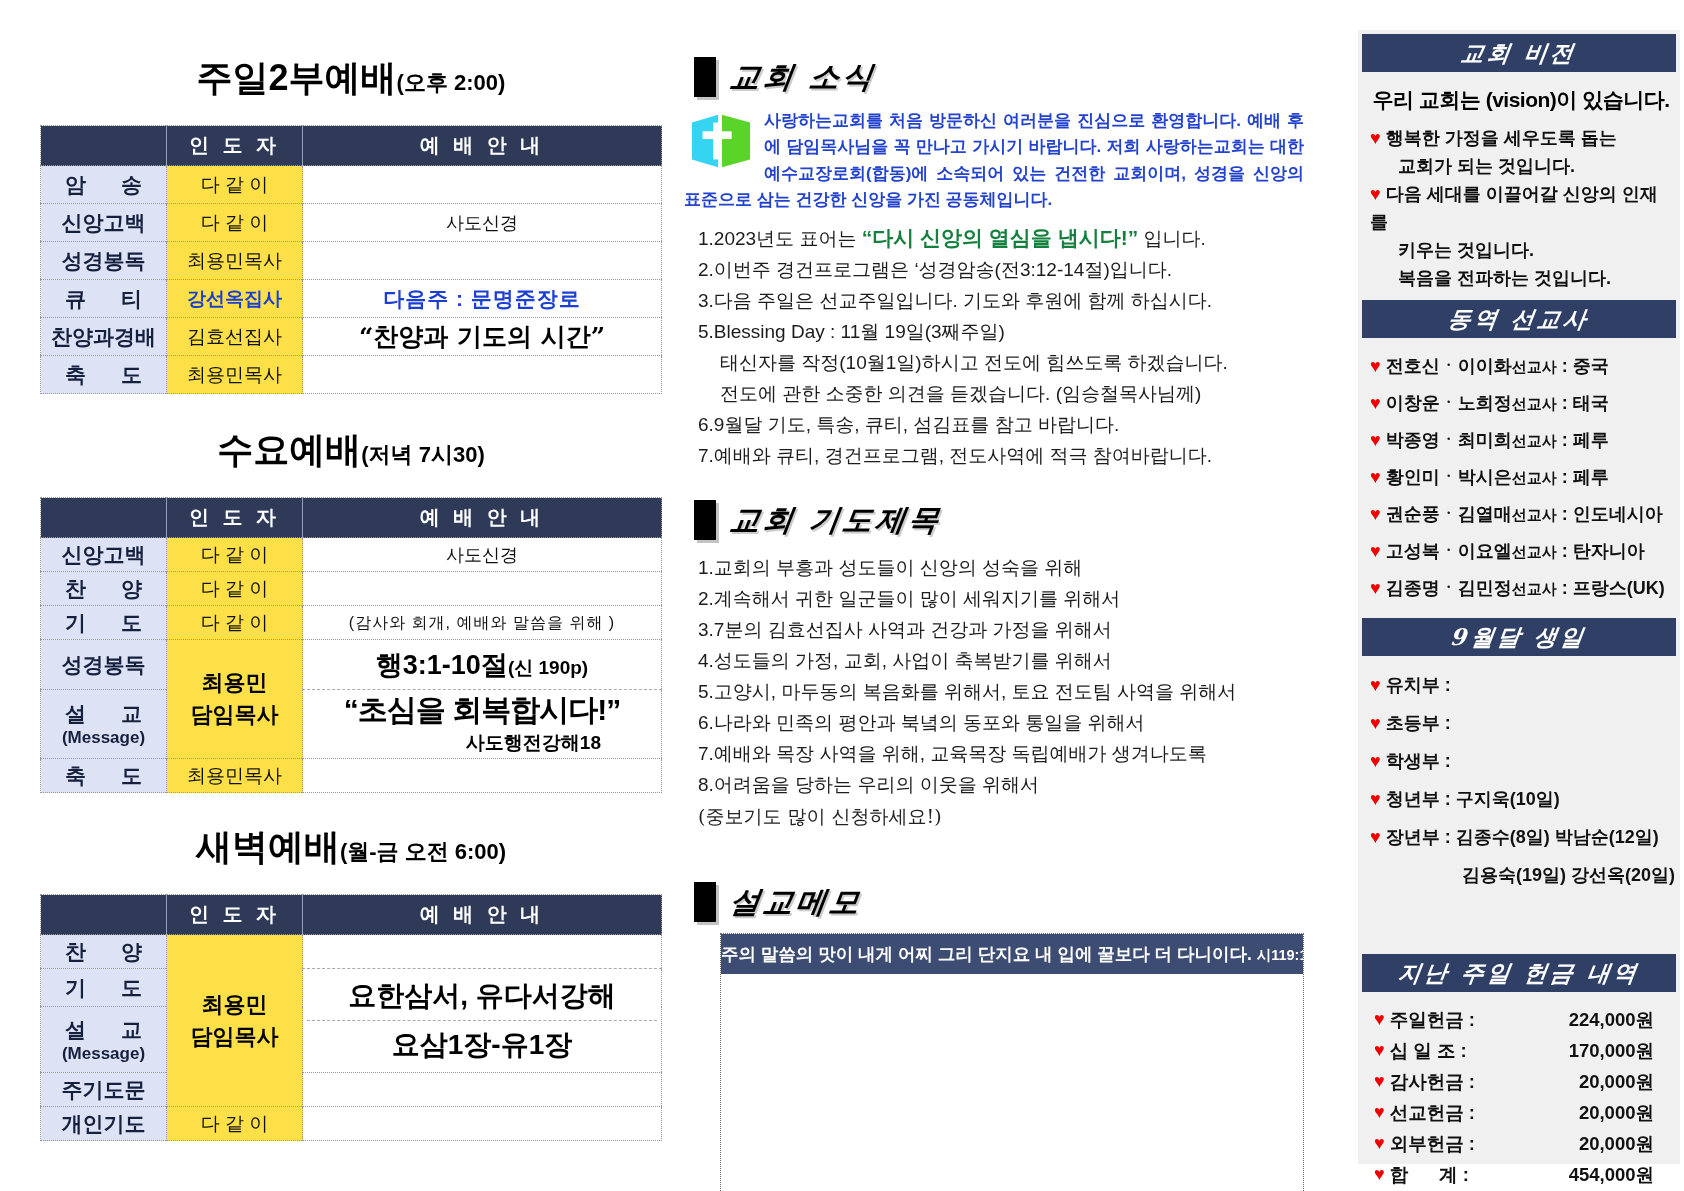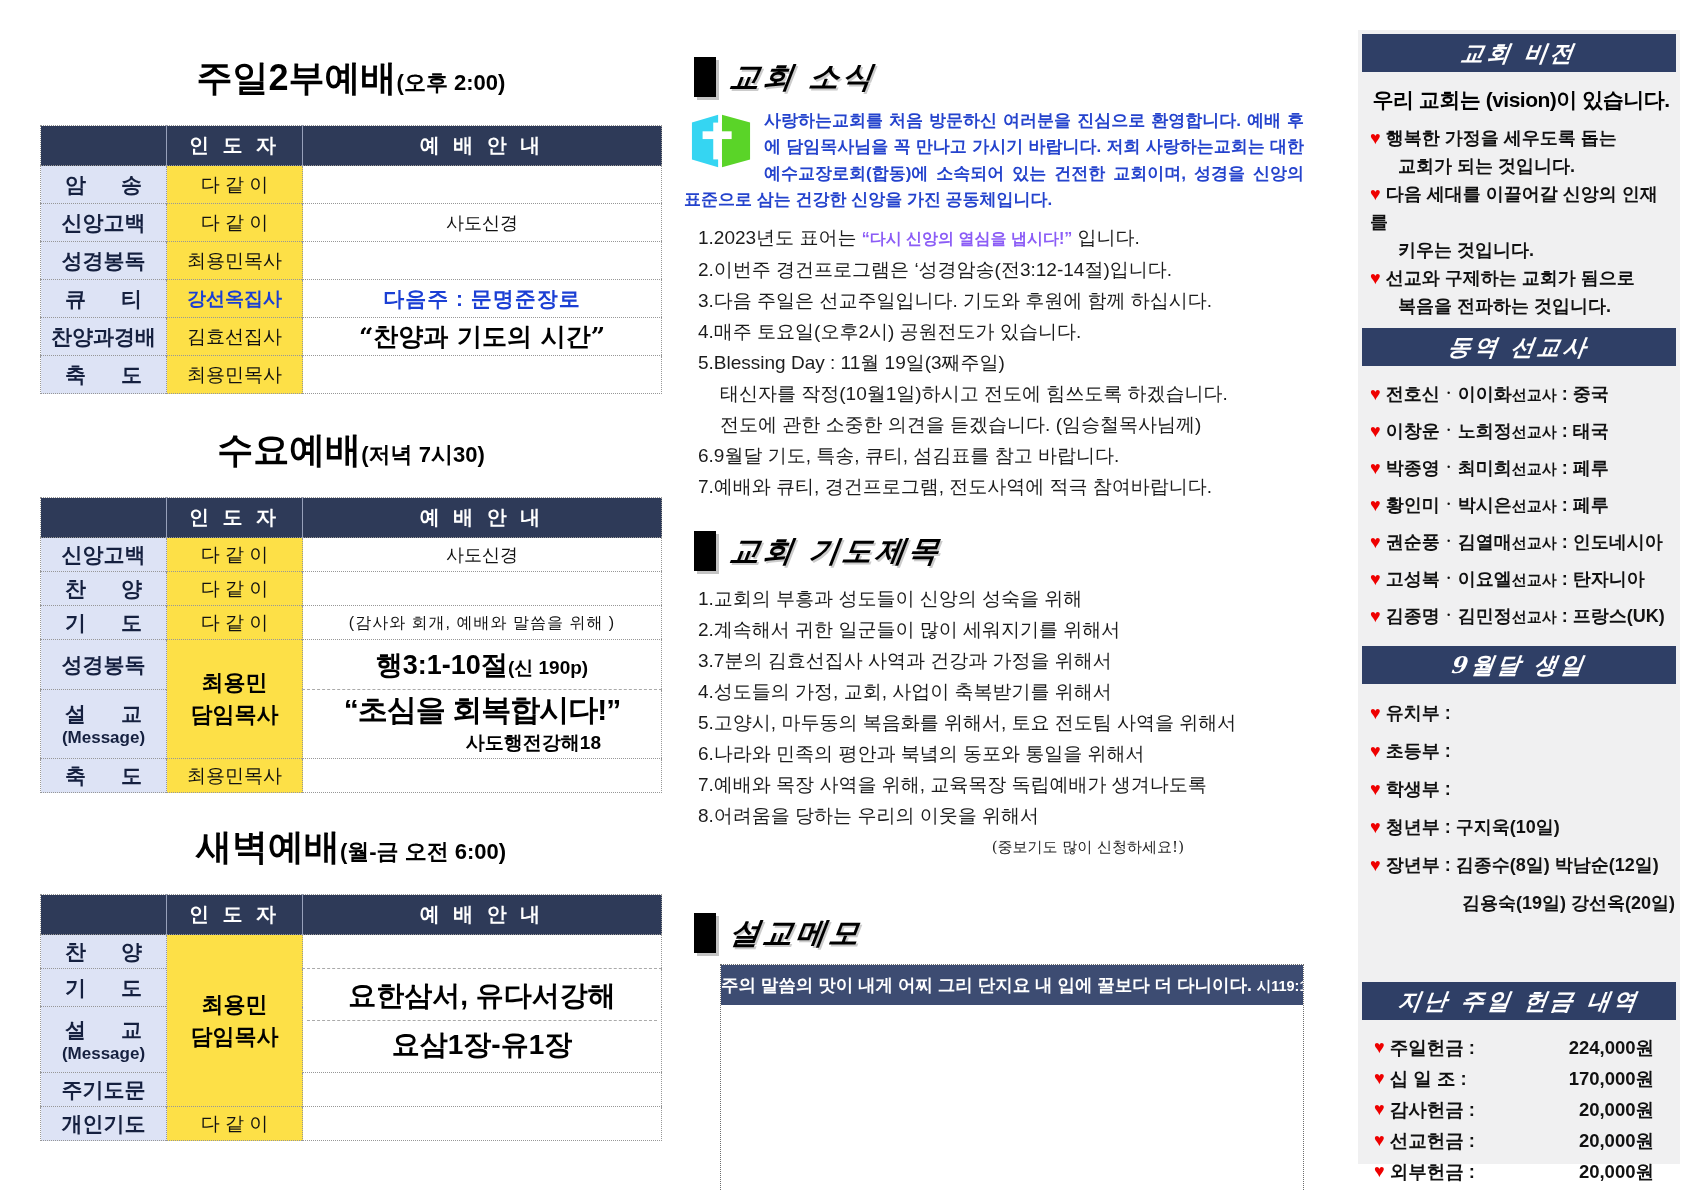--- a/index.html
+++ b/index.html
@@ -48,25 +48,25 @@
     font-family:"DejaVu Serif","Liberation Serif",serif;font-style:italic;font-weight:bold;
     font-size:30px;color:#000;transform:skewX(-8deg);letter-spacing:3px;
     text-shadow:2px 2px 0 #cccccc;
   }
   .welcome{overflow:hidden;margin:2px 0 10px 0;}
   .church-icon{float:left;width:62px;height:62px;margin:2px 12px 0 6px;}
   .welcome-text{color:#2443cd;font-weight:bold;font-size:17px;line-height:1.55;text-align:justify;}
   .news-list{margin:10px 0 0 14px;font-size:19px;color:#1c1c1c;}
   .news-line{line-height:30px;margin-bottom:1px;white-space:nowrap;}
   .news-sub{padding-left:22px;}
-  .em-red{color:#8b5cf6;font-weight:bold;font-size:16px;}
+  .em-red{color:#15803d;font-weight:bold;font-size:21px;}
   .prayer-head{margin-top:26px;}
   .note-right{
-    text-align:right;padding-right:120px;font-family:"DejaVu Serif","Liberation Serif",serif;
-    font-size:15px;color:#222;line-height:30px;
+    padding-right:120px;font-family:"DejaVu Serif","Liberation Serif",serif;
+    font-size:19px;color:#222;line-height:30px;
   }
   .memo-head{margin-top:48px;}
   .memo-box{margin-left:36px;border:1px dotted #6d6d6d;height:272px;background:#fff;}
   .verse-bar{
     background:#3d4c72;color:#fff;font-weight:bold;font-size:17.5px;text-align:center;
     height:40px;line-height:40px;white-space:nowrap;overflow:hidden;
   }
   .verse-ref{font-size:14.5px;font-weight:bold;}
   
   .col-right{position:absolute;left:1358px;top:30px;width:322px;height:1134px;background:#f0f0f1;}
@@ -270,21 +270,20 @@
       <rect x="24" y="11" width="8" height="38" fill="#ffffff"></rect>
       <rect x="13" y="20" width="30" height="8" fill="#ffffff"></rect>
     </svg>
     <div class="welcome-text">사랑하는교회를 처음 방문하신 여러분을 진심으로 환영합니다. 예배 후에 담임목사님을 꼭 만나고 가시기 바랍니다. 저희 사랑하는교회는 대한예수교장로회(합동)에 소속되어 있는 건전한 교회이며, 성경을 신앙의 표준으로 삼는 건강한 신앙을 가진 공동체입니다.</div>
   </div>
 
   <div class="news-list">
     <div class="news-line"><span>1.2023년도 표어는 </span><span class="em-red">“다시 신앙의 열심을 냅시다!”</span><span> 입니다.</span></div>
     <div class="news-line">2.이번주 경건프로그램은  ‘성경암송(전3:12-14절)입니다.</div>
     <div class="news-line">3.다음 주일은 선교주일입니다.  기도와 후원에 함께 하십시다.</div>
-    <div class="news-line">4.매주 토요일(오후2시) 공원전도가 있습니다.</div>
     <div class="news-line">5.Blessing Day : 11월 19일(3째주일)</div>
     <div class="news-line news-sub">태신자를 작정(10월1일)하시고 전도에 힘쓰도록 하겠습니다.</div>
     <div class="news-line news-sub">전도에 관한 소중한 의견을 듣겠습니다. (임승철목사님께)</div>
     <div class="news-line">6.9월달 기도, 특송, 큐티, 섬김표를 참고 바랍니다.</div>
     <div class="news-line">7.예배와 큐티, 경건프로그램, 전도사역에 적극 참여바랍니다.</div>
   </div>
 
   <div class="sec-head prayer-head">
     <div class="sec-block"></div>
     <div class="sec-title">교회 기도제목</div>
@@ -318,21 +317,20 @@
 
   <div class="rp-head first">
     <div class="rp-title">교회 비전</div>
   </div>
   <div class="rp-body vision-body">
     <div class="vision-intro">우리 교회는 (vision)이 있습니다.</div>
     <div class="v-line"><span class="heart">♥</span><span>행복한 가정을 세우도록 돕는</span></div>
     <div class="v-line l2">교회가 되는 것입니다.</div>
     <div class="v-line"><span class="heart">♥</span><span>다음 세대를 이끌어갈 신앙의 인재를</span></div>
     <div class="v-line l2">키우는 것입니다.</div>
-    <div class="v-line"><span class="heart">♥</span><span>선교와 구제하는 교회가 됨으로</span></div>
     <div class="v-line l2">복음을 전파하는 것입니다.</div>
   </div>
 
   <div class="rp-head">
     <div class="rp-title">동역 선교사</div>
   </div>
   <div class="rp-body miss-body">
     <div class="miss-line"><span class="heart">♥</span><span>전호신ㆍ이이화</span><span class="miss-small">선교사</span><span> : 중국</span></div>
     <div class="miss-line"><span class="heart">♥</span><span>이창운ㆍ노희정</span><span class="miss-small">선교사</span><span> : 태국</span></div>
     <div class="miss-line"><span class="heart">♥</span><span>박종영ㆍ최미희</span><span class="miss-small">선교사</span><span> : 페루</span></div>

